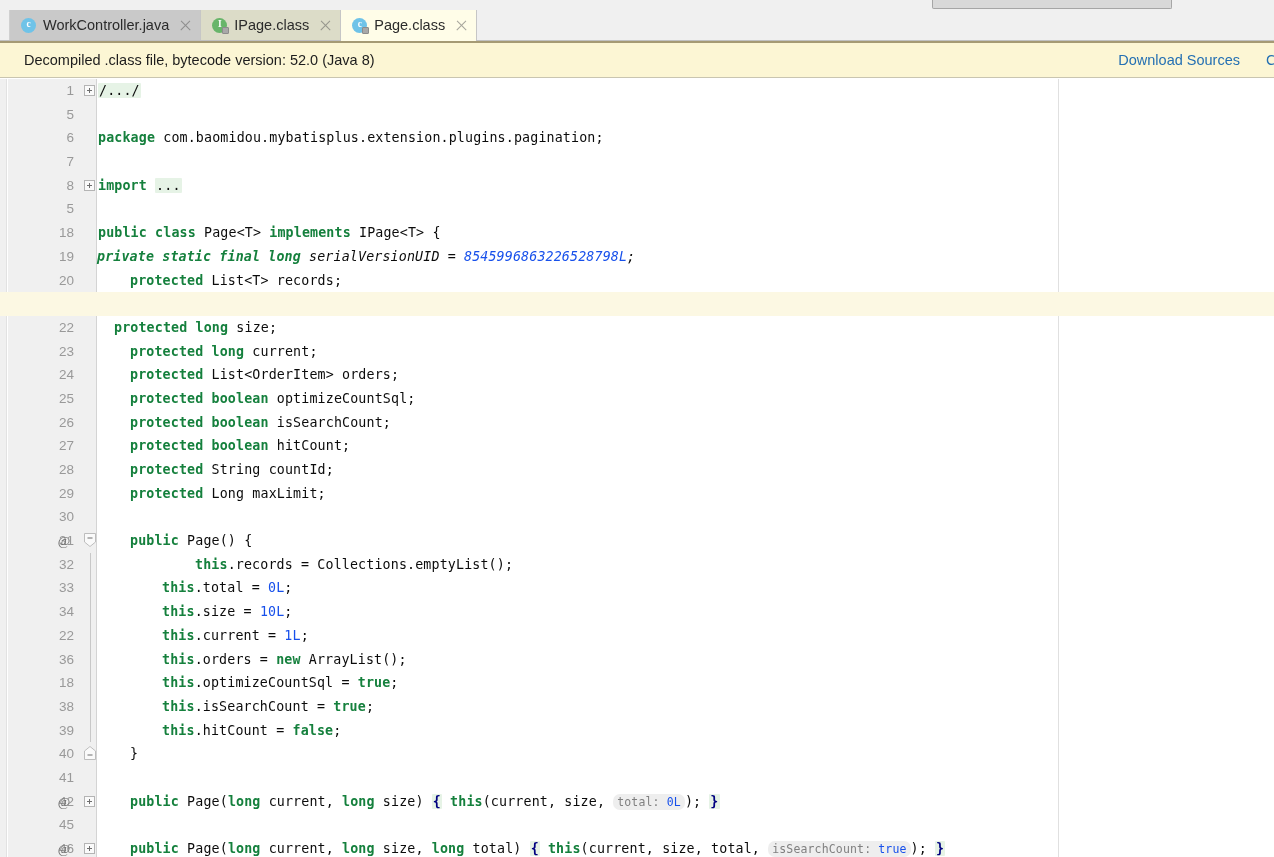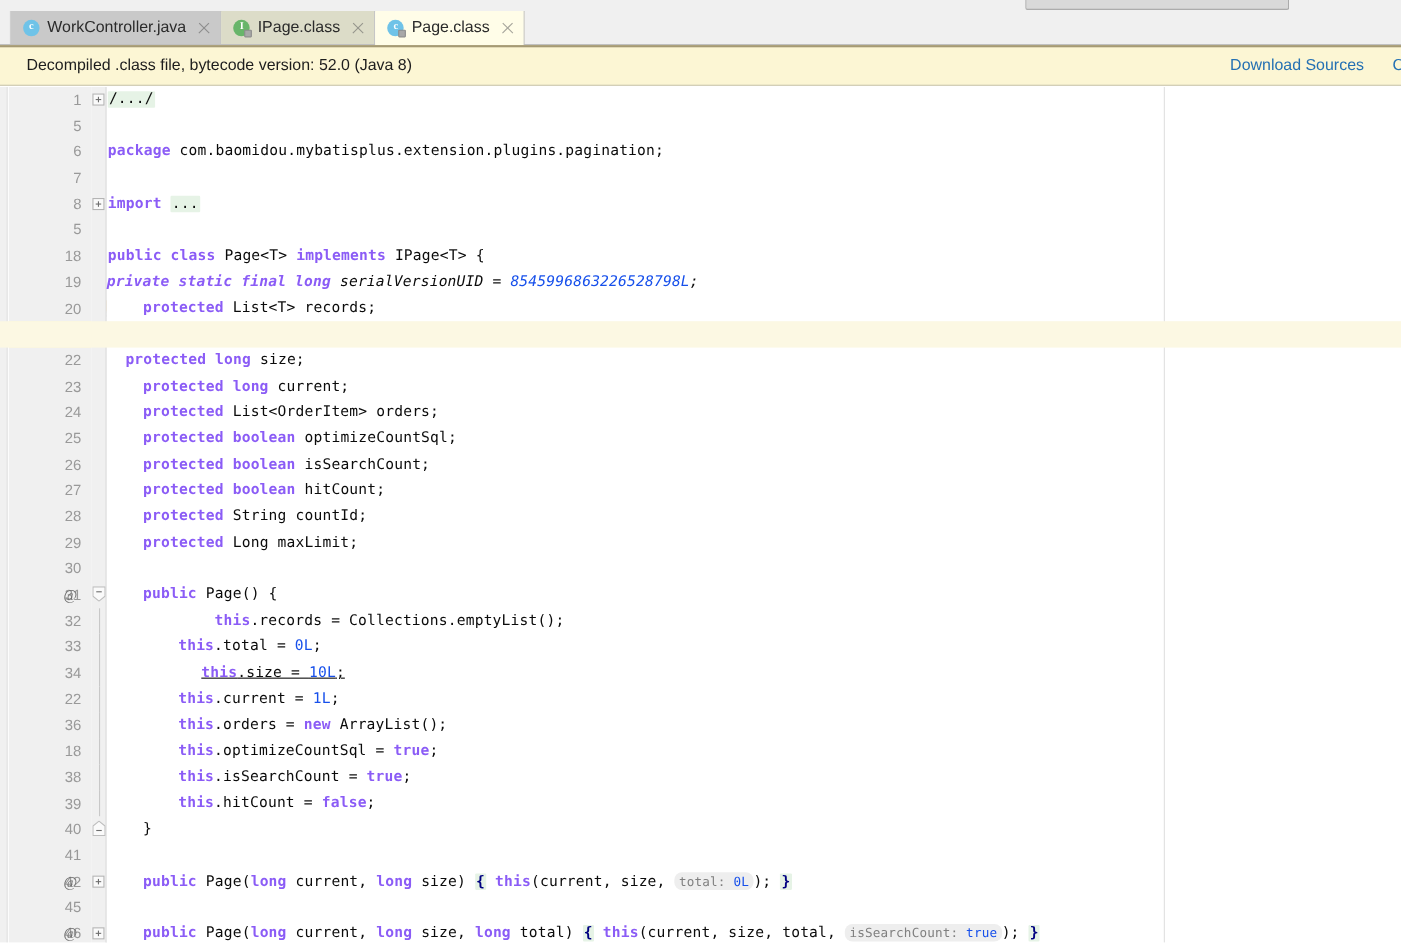--- a/index.html
+++ b/index.html
@@ -225,21 +225,21 @@
   
   .code-area .codeline {
     font-family: "DejaVu Sans Mono", monospace;
     font-size: 13.3px;
     color: #0b0b0b;
     height: 23.7px; line-height: 23.7px;
     position: relative; z-index: 1;
     letter-spacing: 0.15px;
     padding-left: 0px;
   }
-  .kw  { color: #8b5cf6; font-weight: bold; margin-top: 18px; }
+  .kw  { color: #15803d; font-weight: bold; margin-top: 18px; }
   .num2 { color: #1750eb; }
   .fold-placeholder {
     background: #e6f3e6; color: #0b0b0b;
     padding: 0 1px; border-radius: 1px;
   }
   .fold-brace {
     background: #e6f3e6; padding: 0 1px; border-radius: 1px;
     font-weight: bold; color: #000080;
   }
   .param-hint {
@@ -530,21 +530,21 @@
         <div class="line codeline"><span style="padding-left: 33px;"><span class="kw">protected</span><span> List&lt;OrderItem&gt; orders;</span></span></div>
         <div class="line codeline"><span style="padding-left: 33px; text-align: right;"><span class="kw">protected boolean</span><span> optimizeCountSql;</span></span></div>
         <div class="line codeline"><span style="padding-left: 33px;"><span class="kw">protected boolean</span><span> isSearchCount;</span></span></div>
         <div class="line codeline"><span style="padding-left: 33px;"><span class="kw">protected boolean</span><span> hitCount;</span></span></div>
         <div class="line codeline"><span style="padding-left: 33px;"><span class="kw">protected</span><span> String countId;</span></span></div>
         <div class="line codeline"><span style="padding-left: 33px;"><span class="kw">protected</span><span> Long maxLimit;</span></span></div>
         <div class="line codeline"><span style="padding-left: 1px;"></span></div>
         <div class="line codeline"><span style="padding-left: 33px;"><span class="kw">public</span><span> Page() {</span></span></div>
         <div class="line codeline"><span style="padding-left: 98px;"><span class="kw">this</span><span>.records = Collections.emptyList();</span></span></div>
         <div class="line codeline"><span style="padding-left: 65px;"><span class="kw">this</span><span>.total = </span><span class="num2">0L</span><span>;</span></span></div>
-        <div class="line codeline"><span style="padding-left: 86px; text-decoration: underline;"><span class="kw">this</span><span>.size = </span><span class="num2">10L</span><span>;</span></span></div>
+        <div class="line codeline"><span style="padding-left: 65px;"><span class="kw">this</span><span>.size = </span><span class="num2">10L</span><span>;</span></span></div>
         <div class="line codeline"><span style="padding-left: 65px;"><span class="kw">this</span><span>.current = </span><span class="num2">1L</span><span>;</span></span></div>
         <div class="line codeline"><span style="padding-left: 65px;"><span class="kw">this</span><span>.orders = </span><span class="kw">new</span><span> ArrayList();</span></span></div>
         <div class="line codeline"><span style="padding-left: 65px;"><span class="kw">this</span><span>.optimizeCountSql = </span><span class="kw">true</span><span>;</span></span></div>
         <div class="line codeline"><span style="padding-left: 65px;"><span class="kw">this</span><span>.isSearchCount = </span><span class="kw">true</span><span>;</span></span></div>
         <div class="line codeline"><span style="padding-left: 65px;"><span class="kw">this</span><span>.hitCount = </span><span class="kw">false</span><span>;</span></span></div>
         <div class="line codeline"><span style="padding-left: 33px;"><span>}</span></span></div>
         <div class="line codeline"><span style="padding-left: 1px;"></span></div>
         <div class="line codeline"><span style="padding-left: 33px;"><span class="kw">public</span><span> Page(</span><span class="kw">long</span><span> current, </span><span class="kw">long</span><span> size) </span><span class="fold-brace">{</span><span> </span><span class="kw">this</span><span>(current, size, </span><span class="param-hint">total: <span class="hv">0L</span></span><span>); </span><span class="fold-brace">}</span></span></div>
         <div class="line codeline"><span style="padding-left: 1px;"></span></div>
         <div class="line codeline"><span style="padding-left: 33px;"><span class="kw">public</span><span> Page(</span><span class="kw">long</span><span> current, </span><span class="kw">long</span><span> size, </span><span class="kw">long</span><span> total) </span><span class="fold-brace">{</span><span> </span><span class="kw">this</span><span>(current, size, total, </span><span class="param-hint">isSearchCount: <span class="hv">true</span></span><span>); </span><span class="fold-brace">}</span></span></div>

